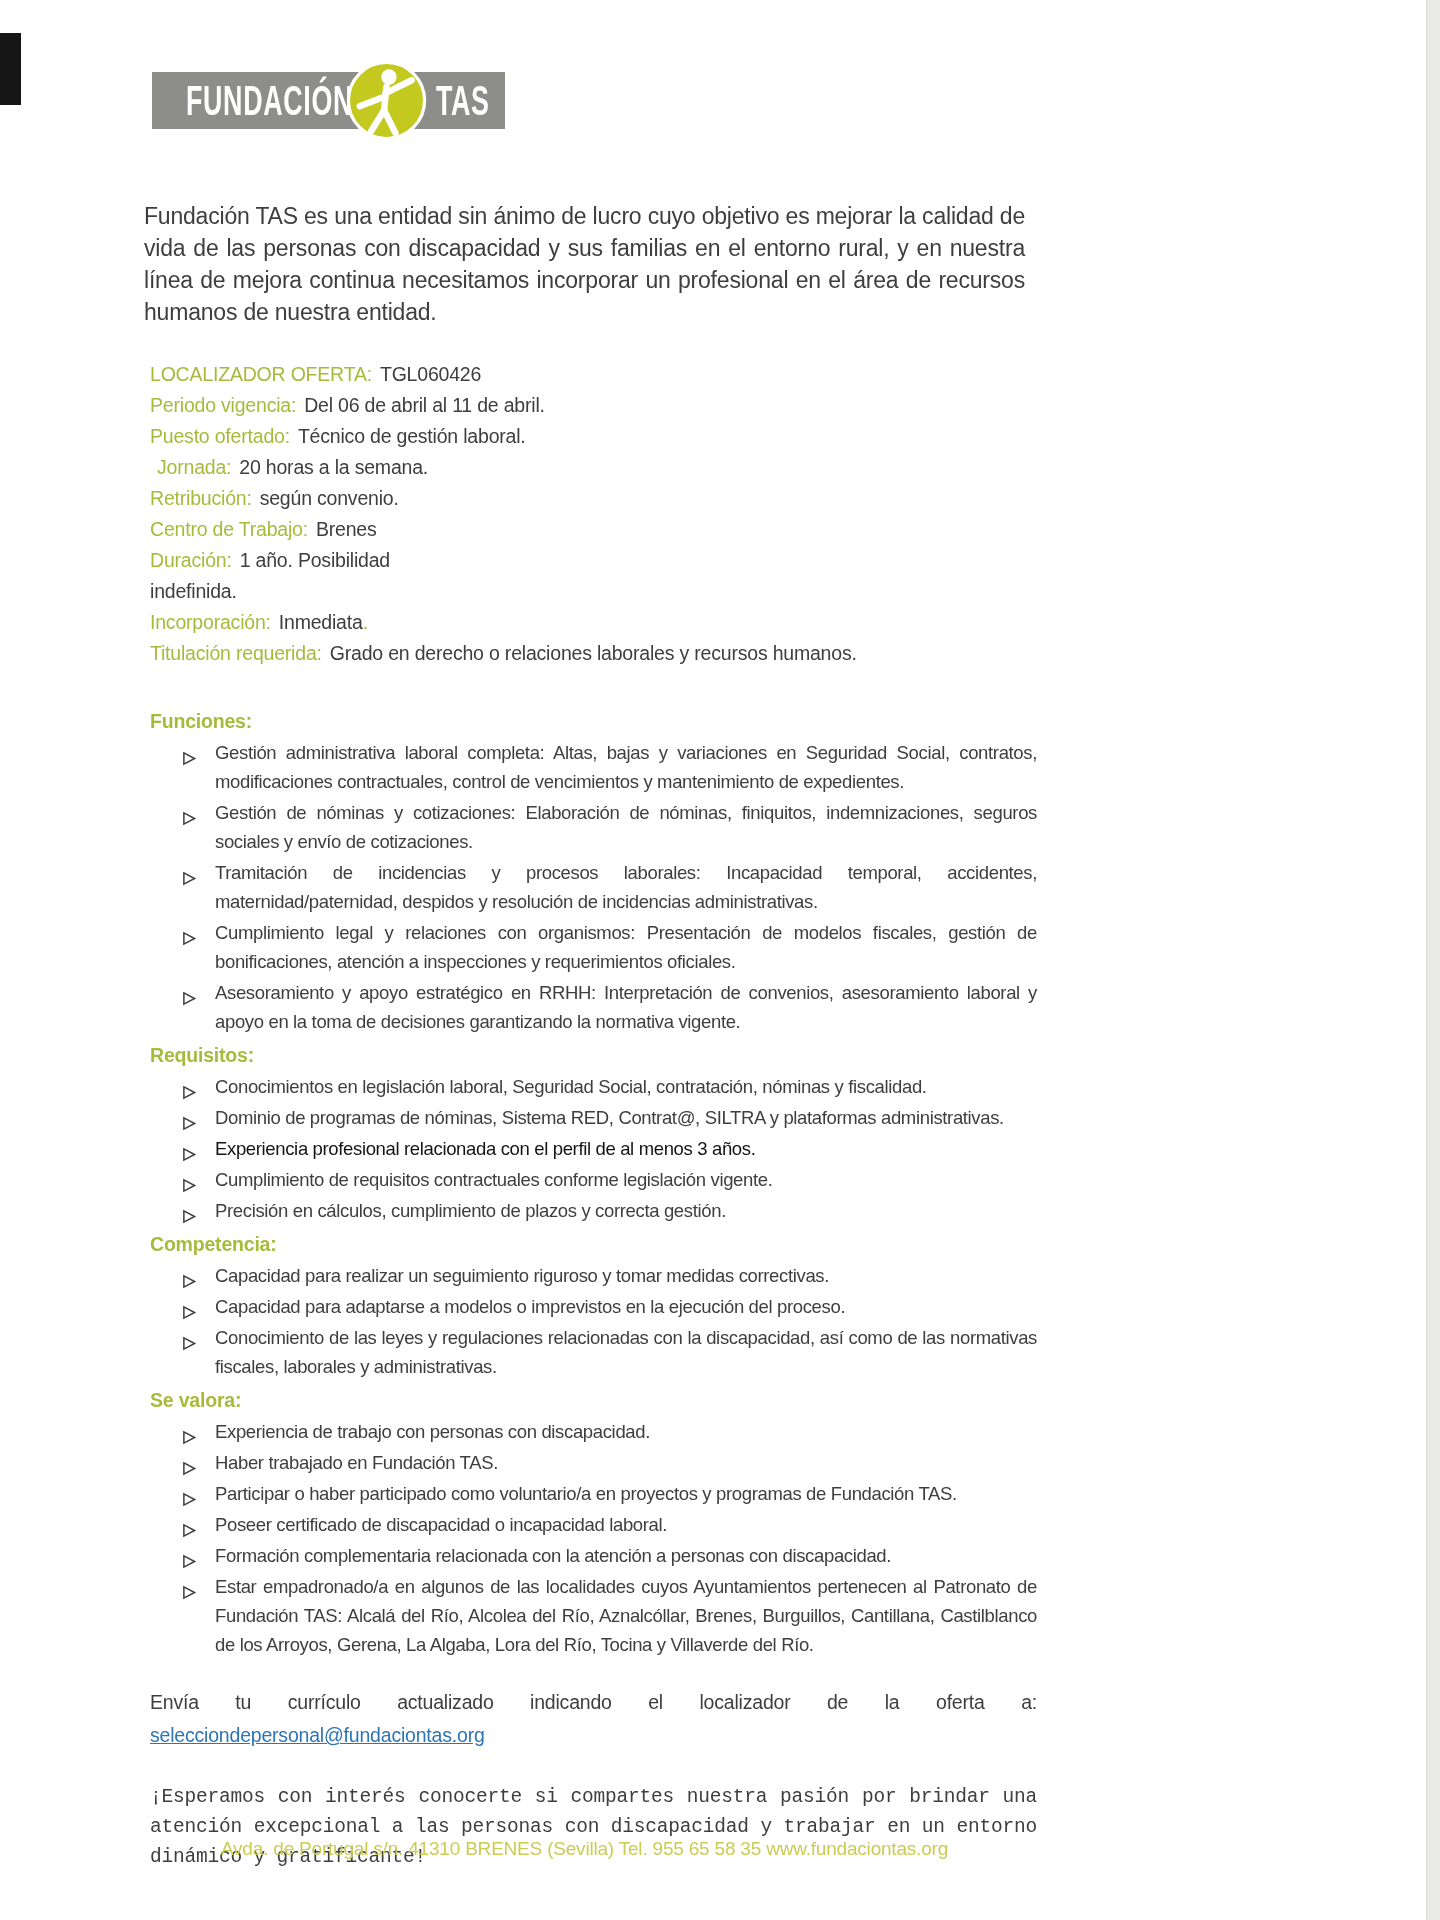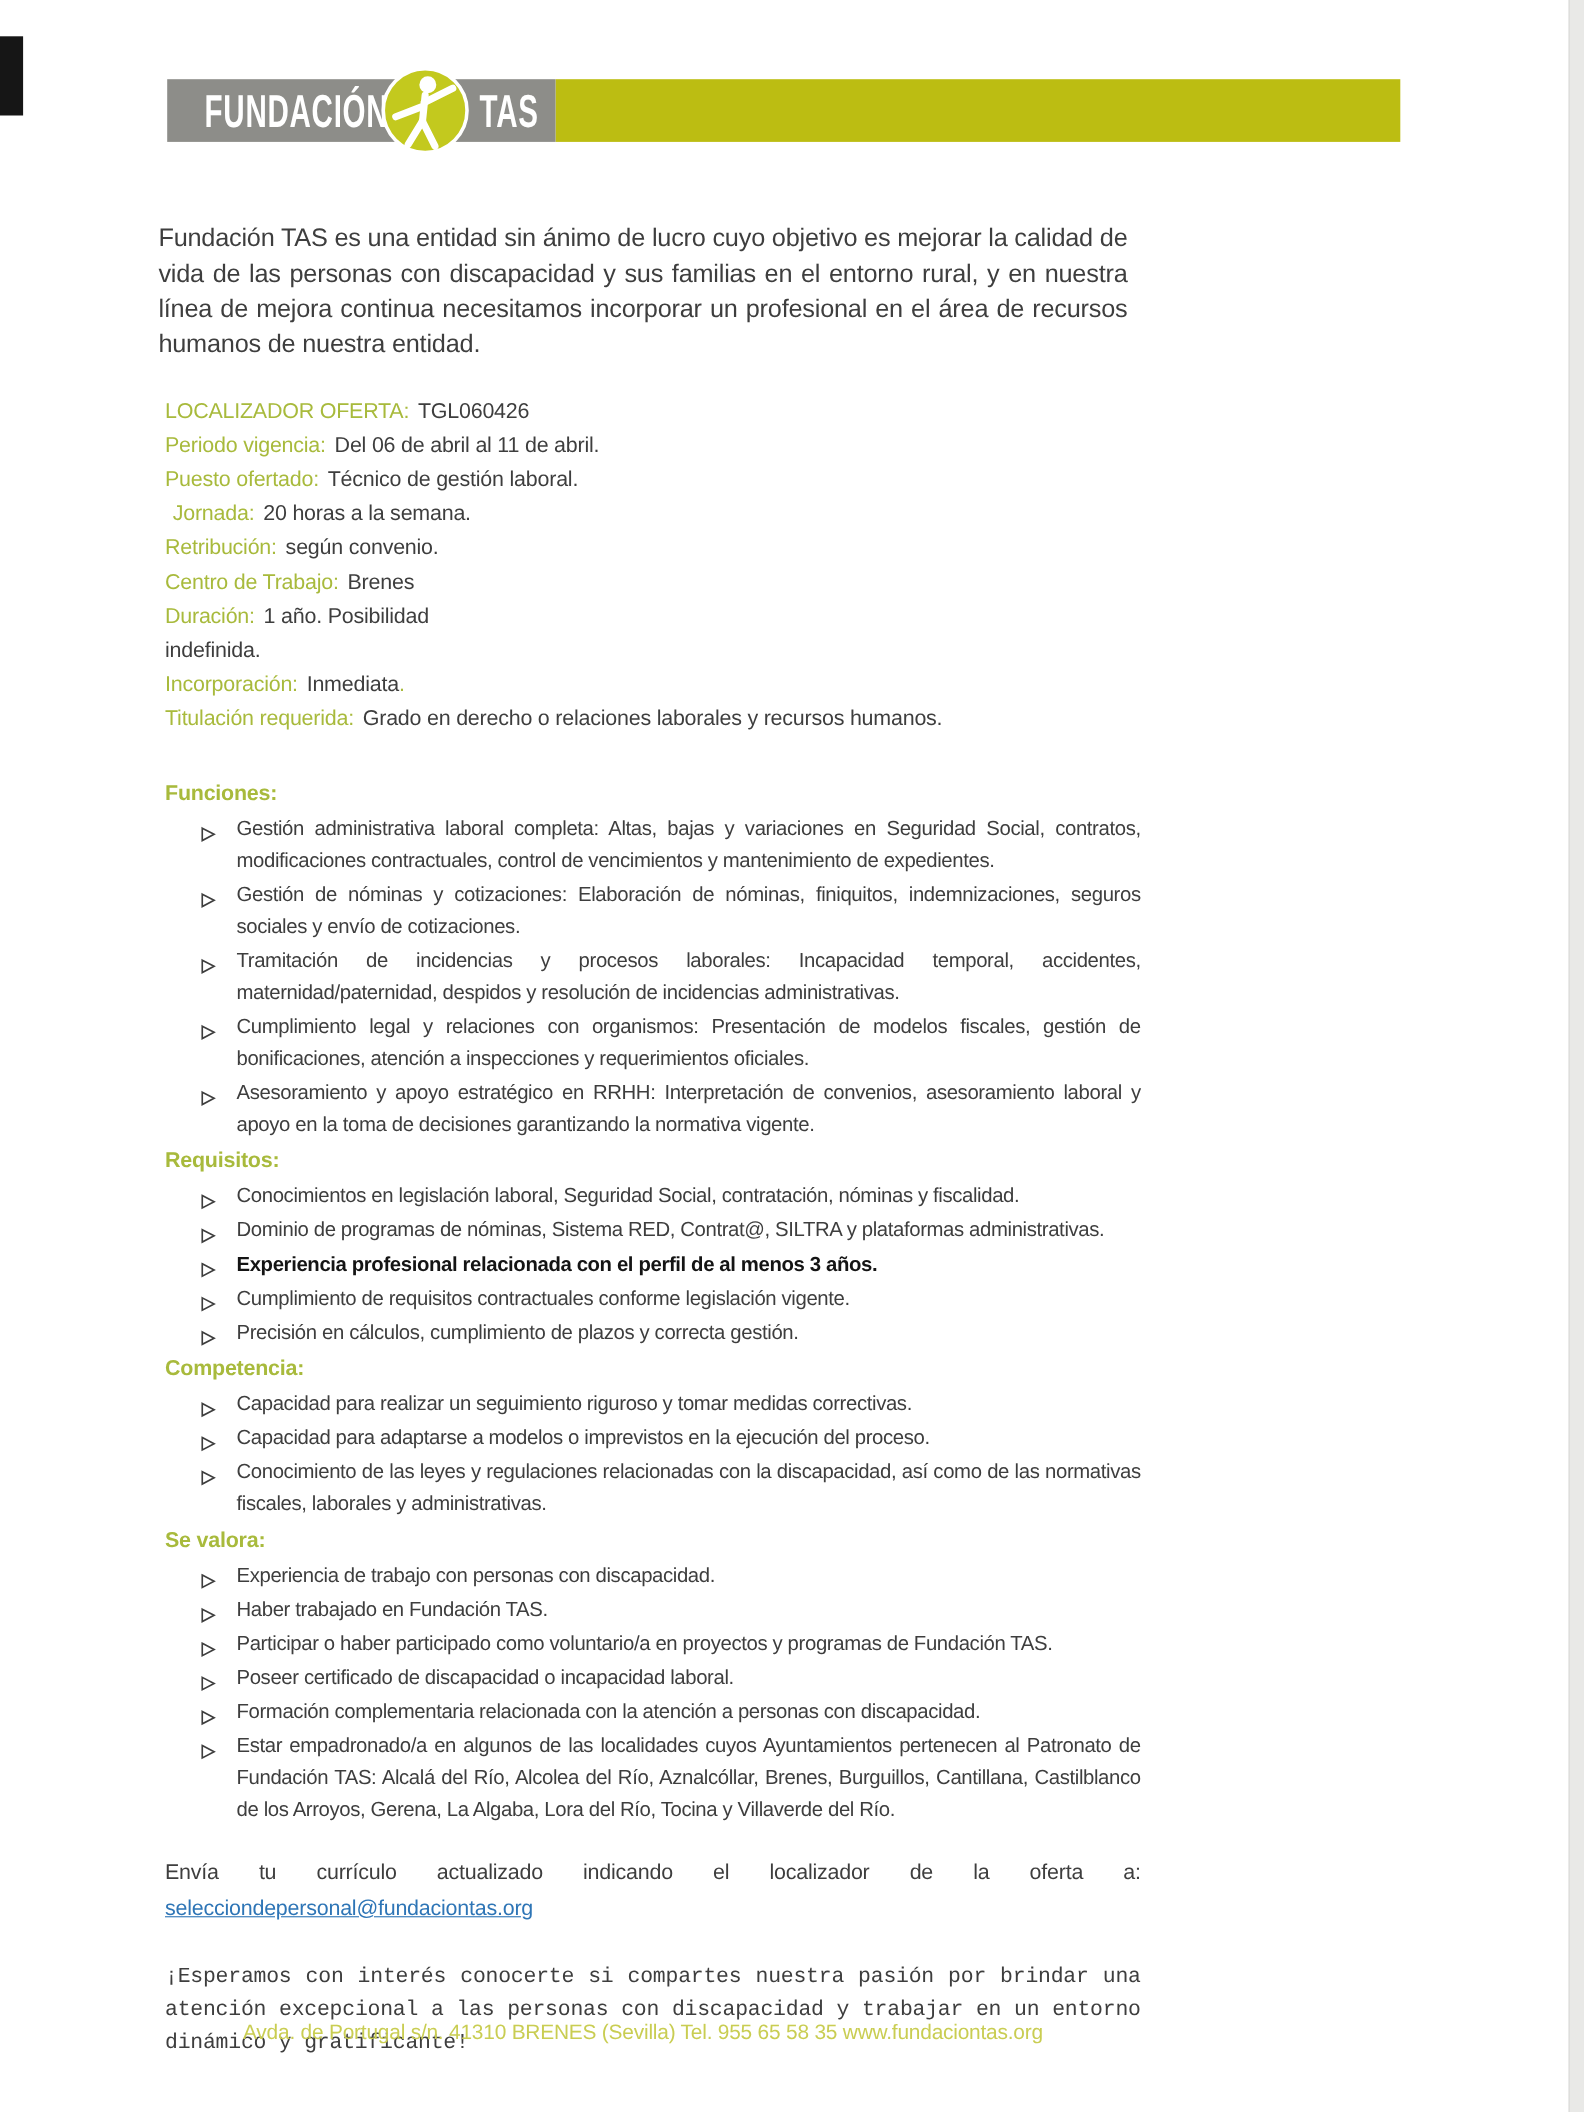--- a/index.html
+++ b/index.html
@@ -5,21 +5,21 @@
   html,body{margin:0;padding:0;}
   body{
     width:1440px;height:1920px;background:#ffffff;position:relative;overflow:hidden;
     font-family:"Liberation Sans", sans-serif;color:#3e3e3e;
   }
   
   .scan-mark-left{position:absolute;left:0;top:33px;width:21px;height:72px;background:#161616;}
   .page-edge-right{position:absolute;right:0;top:0;width:13px;height:100%;background:#e9e9e7;border-left:1px solid #d9d9d7;}
 
   
-  .logo-bar{position:absolute;left:152px;top:72px;width:1121px;height:57px;display:flex;}
+  .logo-bar{position:absolute;left:152px;top:72px;width:1258px;height:57px;display:flex;flex-direction:column;}
   .logo-gray{width:353px;height:100%;background:#8d8d89;position:relative;flex:none;}
   .logo-yellow{flex:1;height:100%;background:#bcbd12;}
   .brand-fundacion,.brand-tas{
     position:absolute;top:50%;transform:translateY(-50%) scaleX(0.64);transform-origin:left center;
     color:#ffffff;font-size:42px;font-weight:bold;letter-spacing:1px;white-space:nowrap;
   }
   .brand-fundacion{left:34px;}
   .brand-tas{left:284px;}
   .logo-circle{position:absolute;left:194px;top:-12px;width:81px;height:81px;}
 
@@ -38,21 +38,21 @@
 
   .sections{margin-top:38px;}
   .section + .section{margin-top:5px;}
   .section-heading{color:#a8ba3c;font-size:19.5px;line-height:29px;margin:0 0 0 18px;letter-spacing:-0.2px;}
   .bullet-list{list-style:none;margin:0;padding:0;}
   .bullet-item{
     position:relative;padding-left:83px;margin-top:2px;
     font-size:18.5px;line-height:29px;letter-spacing:-0.35px;text-align:justify;
   }
   .bullet-marker{position:absolute;left:50px;top:7px;width:15px;height:15px;}
-  .emph{font-weight:bold;color:#141414;}
+  .emph{font-weight:normal;color:#141414;}
 
   .closing{margin:28px 0 0 18px;}
   .send-line{
     margin:0;font-size:19.5px;line-height:30px;letter-spacing:-0.2px;
     text-align:justify;text-align-last:justify;
   }
   .email-link{display:inline-block;margin-top:3px;font-size:19.5px;line-height:30px;color:#2e75b6;text-decoration:underline;letter-spacing:-0.2px;}
   .outro{margin:32px 0 0 0;font-size:19.5px;line-height:30px;letter-spacing:-0.2px;text-align:justify;font-family:Liberation Mono, monospace;}
 
   .footer{

